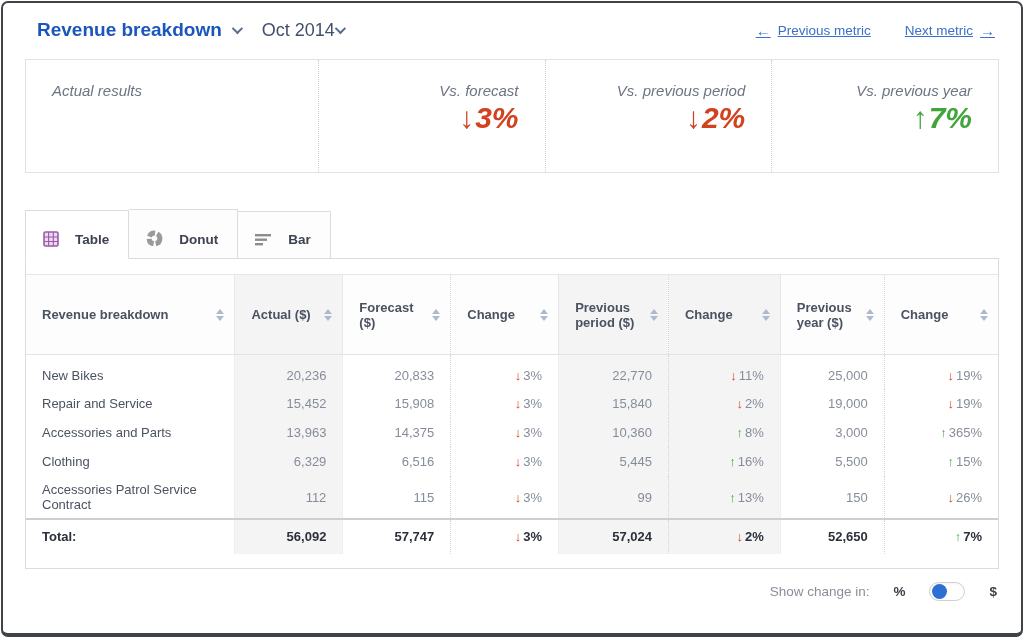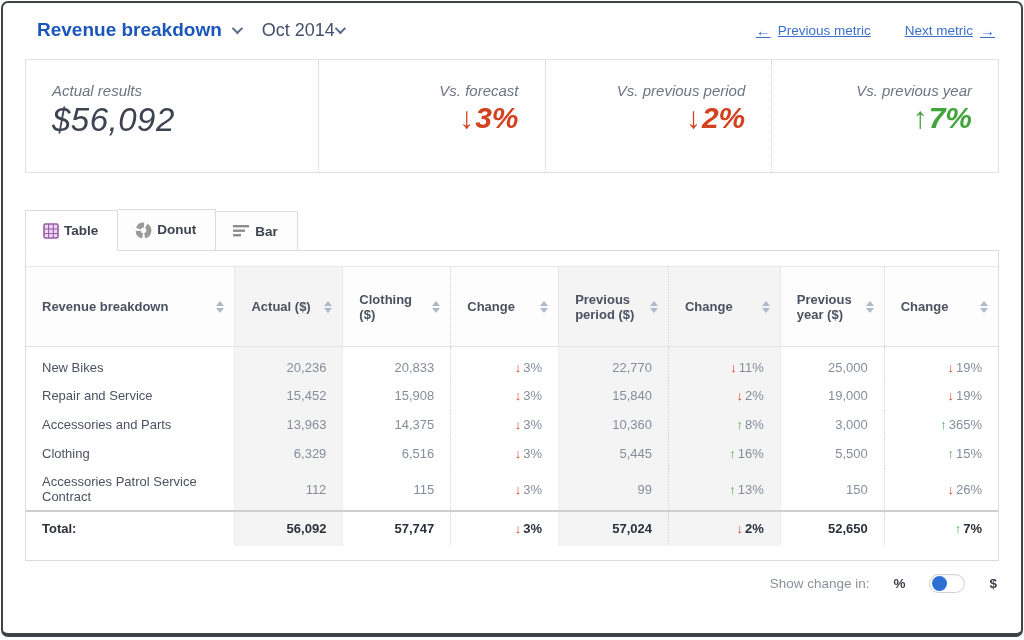--- a/index.html
+++ b/index.html
@@ -23,21 +23,21 @@
   .cards { margin:8px 22px 0 22px; border:1px solid #e2e2e2; display:flex; height:114px; background:#fff; }
   .card { flex:1; padding:22px 26px; border-left:1px dotted #cfcfcf; text-align:right;font-style:italic; }
   .card:first-child { border-left:none; flex:1.38; text-align:left; }
   .card-label { font-size:15px; color:#6d7582; margin-bottom:2px; }
   .card-value { font-size:33px; color:#3d4350; letter-spacing:.5px; }
   .card-delta { font-size:30px; font-weight:bold; }
   .card-delta .arr { font-weight:bold; margin-right:1px; }
 
   
   .tabs-row { display:flex; align-items:flex-end; margin:36px 22px 0 22px; }
-  .tab { display:flex; align-items:flex-start; gap:5px; padding:12px 19px 11px 17px;
+  .tab { display:flex; align-items:flex-end; gap:16px; padding:20px 19px 11px 17px;
          border:1px solid #dcdcdc; border-left-width:0; background:#fdfdfd;
          font-size:13.5px; font-weight:bold; color:#3c4250; cursor:pointer; position:relative; }
   .tab:first-child { border-left-width:1px; }
   .tab.active { background:#fff; border-bottom-color:#fff; z-index:2; }
   .tabs-filler { flex:1; border-bottom:1px solid #dcdcdc; align-self:stretch; }
 
   
   .panel { margin:0 22px; border:1px solid #dcdcdc; border-top:none; padding:15px 0 14px 0; background:#fff; }
   table { width:100%; border-collapse:collapse; font-size:13px; table-layout:fixed; }
   col.c0{width:21.5%} col.c1{width:11.1%} col.c2{width:11.1%} col.c3{width:11.1%}
@@ -90,21 +90,20 @@
       <span class="nav-link">
         <span>Next metric</span>
         <span class="nav-arrow">→</span>
       </span>
     </div>
   </div>
 
   <div class="cards">
     <div class="card">
       <div class="card-label">Actual results</div>
-      <div class="card-value">$56,092</div>
     </div>
     <div class="card">
       <div class="card-label">Vs. forecast</div>
       <div class="card-delta" style="color: rgb(210, 66, 31);">
         <span class="arr">↓</span><span>3%</span>
       </div>
     </div>
     <div class="card">
       <div class="card-label">Vs. previous period</div>
       <div class="card-delta" style="color: rgb(210, 66, 31);">
@@ -171,21 +170,21 @@
               <div class="h-inner">
                 <span>Actual ($)</span>
                 <span class="sort">
                   <i class="up"></i>
                   <i class="dn"></i>
                 </span>
               </div>
             </th>
             <th>
               <div class="h-inner">
-                <span>Clothing ($)</span>
+                <span>Forecast ($)</span>
                 <span class="sort">
                   <i class="up"></i>
                   <i class="dn"></i>
                 </span>
               </div>
             </th>
             <th class="dotted">
               <div class="h-inner">
                 <span>Change</span>
                 <span class="sort">

